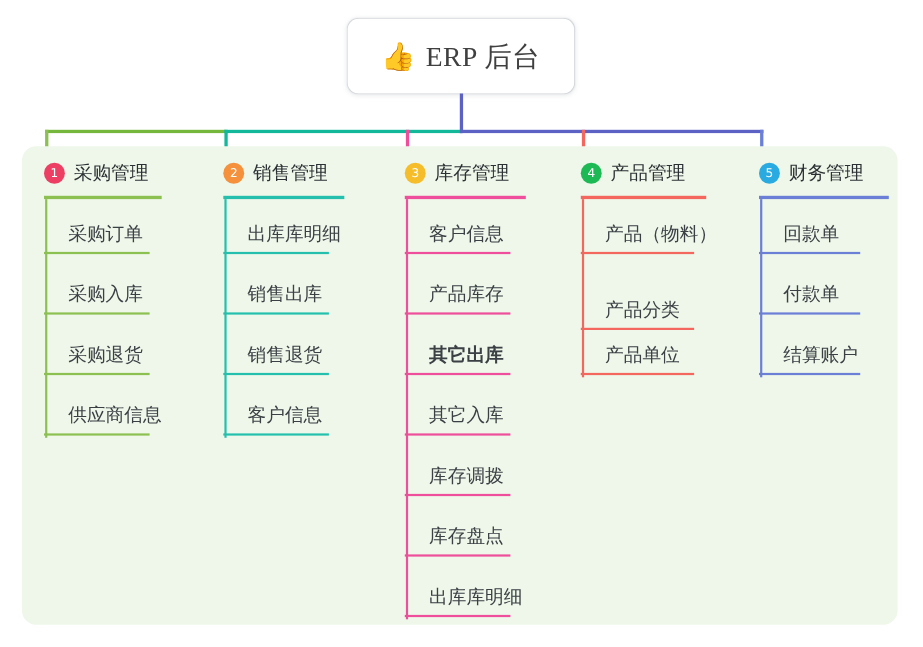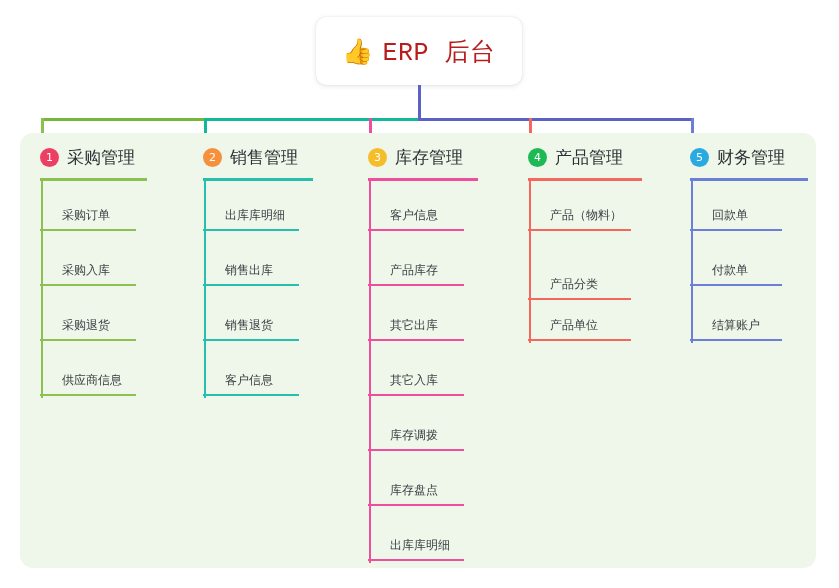--- a/index.html
+++ b/index.html
@@ -17,22 +17,22 @@
     left: 316px; top: 17px;
     width: 206px; height: 68px;
     background: #ffffff;
     border-radius: 10px;
     box-shadow: 0 1px 5px rgba(120,130,140,0.22), 0 0 1px rgba(120,130,140,0.28);
     display: flex; align-items: center; justify-content: center;
     gap: 9px;
   }
   .title-emoji { font-size: 25px; line-height: 1; }
   .title-text {
-    font-size: 25px; color: #b91c1c; letter-spacing: 0.5px;
-    font-family: Liberation Mono, monospace;
+    font-size: 25px; color: #404040; letter-spacing: 0.5px;
+    font-family: Liberation Serif, serif;
   }
 
   
   .vline, .hseg { position: absolute; }
   .vline { width: 3px; }
   .hseg  { height: 3px; }
 
   
   .panel {
     position: absolute;
@@ -56,21 +56,21 @@
     font-family: "DejaVu Sans", "Liberation Sans", sans-serif;
   }
   .col-title { font-size: 17px; color: #2b3034; }
   .head-rule { position: absolute; left: 0; height: 3px; }
 
   .spine { position: absolute; width: 2px; }
 
   .item { position: absolute; left: 0; width: 100%; }
   .item-label {
     position: absolute; left: 22px; bottom: 7px;
-    font-size: 12px; color: #3b4045; white-space: nowrap;
+    font-size: 17px; color: #3b4045; white-space: nowrap;
   }
   .item-rule { position: absolute; left: 0; bottom: 0; height: 2px; }
 </style>
 </head>
 <body>
 
 <div id="stage">
 
   <div class="title-card">
     <span class="title-emoji">👍</span>
@@ -148,21 +148,21 @@
         <div class="head-rule" style="top: 45px; width: 110px; background: rgb(238, 78, 155);"></div>
         <div class="spine" style="top: 48px; left: 1px; height: 382px; background: rgb(238, 78, 155);"></div>
         <div class="item" style="top: 50px; height: 48px;">
           <span class="item-label">客户信息</span>
           <div class="item-rule" style="width: 96px; background: rgb(238, 78, 155);"></div>
         </div>
         <div class="item" style="top: 105px; height: 48px;">
           <span class="item-label">产品库存</span>
           <div class="item-rule" style="width: 96px; background: rgb(238, 78, 155);"></div>
         </div>
-        <div class="item" style="top: 160px; height: 48px;">
+        <div class="item" style="top: 160px; height: 48px; font-weight: bold;">
           <span class="item-label">其它出库</span>
           <div class="item-rule" style="width: 96px; background: rgb(238, 78, 155);"></div>
         </div>
         <div class="item" style="top: 215px; height: 48px;">
           <span class="item-label">其它入库</span>
           <div class="item-rule" style="width: 96px; background: rgb(238, 78, 155);"></div>
         </div>
         <div class="item" style="top: 270px; height: 48px; font-family: Liberation Mono, monospace;">
           <span class="item-label">库存调拨</span>
           <div class="item-rule" style="width: 96px; background: rgb(238, 78, 155);"></div>

